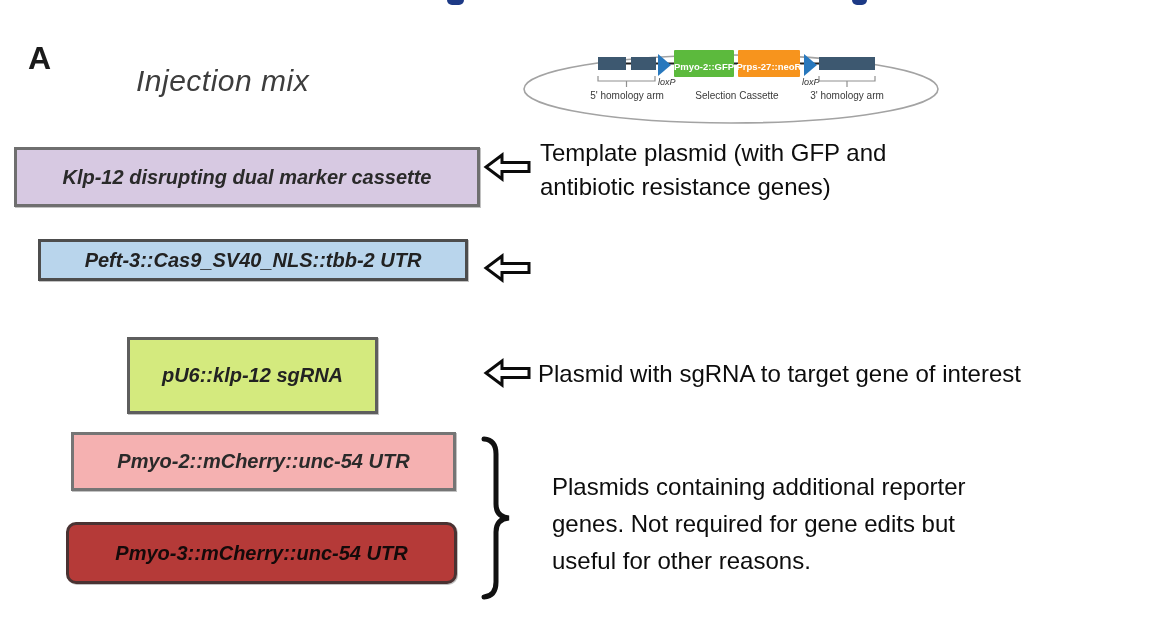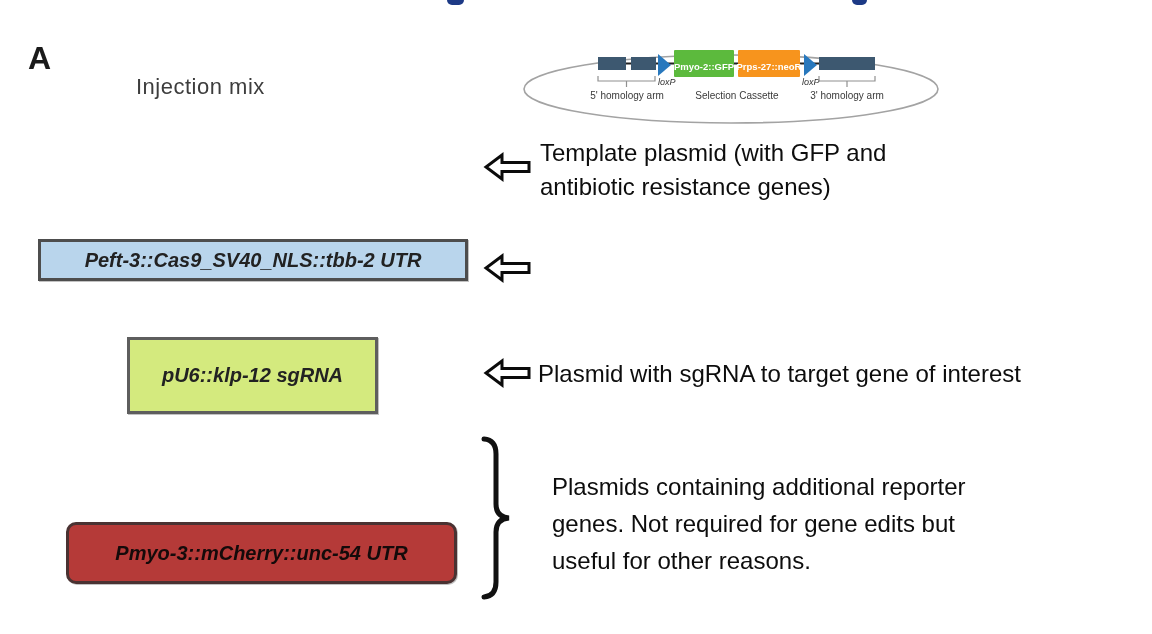--- a/index.html
+++ b/index.html
@@ -8,22 +8,22 @@
     width:1152px;height:634px;
     background:#ffffff;
     overflow:hidden;
     font-family:"Liberation Sans", sans-serif;
   }
   .panel-label{
     position:absolute;left:28px;top:40px;
     font-size:32px;font-weight:bold;color:#1a1a1a;
   }
   .heading{
-    position:absolute;left:136px;top:74px;
-    font-size:22px;color:#3d3d3d;letter-spacing:0.5px;
+    position:absolute;left:136px;top:64px;
+    font-size:30px;color:#3d3d3d;letter-spacing:0.5px;font-style:italic;
   }
   .crop-mark{
     position:absolute;top:0;height:5px;border-radius:0 0 7px 7px;
   }
   .mix-box{
     position:absolute;box-sizing:border-box;
     border:3px solid #666;
     display:flex;align-items:center;justify-content:center;
     font-style:italic;font-weight:bold;font-size:20px;
     box-shadow:1px 1px 0 rgba(120,120,120,.45);
@@ -74,29 +74,35 @@
     <rect x="314" y="22" width="56" height="13" fill="#3d5870"></rect>
 
     <path d="M93 41 L93 46 L150 46 L150 41 M121.5 46 L121.5 52" fill="none" stroke="#909090" stroke-width="1.2"></path>
     <path d="M314 41 L314 46 L370 46 L370 41 M342 46 L342 52" fill="none" stroke="#909090" stroke-width="1.2"></path>
 
     <text x="122" y="64" text-anchor="middle" class="map-small-label">5' homology arm</text>
     <text x="232" y="64" text-anchor="middle" class="map-small-label">Selection Cassette</text>
     <text x="342" y="64" text-anchor="middle" class="map-small-label">3' homology arm</text>
   </svg>
 
+  <div class="mix-box" style="left: 14px; top: 147px; width: 466px; height: 60px; background: rgb(215, 201, 226); border-color: rgb(111, 111, 111); color: rgb(42, 42, 42);">
+    <span>Klp-12 disrupting dual marker cassette</span>
+  </div>
 
   <div class="mix-box" style="left: 38px; top: 239px; width: 430px; height: 42px; background: rgb(185, 213, 236); border-color: rgb(77, 77, 77); color: rgb(34, 34, 34);">
     <span>Peft-3::Cas9_SV40_NLS::tbb-2 UTR</span>
   </div>
 
   <div class="mix-box" style="left: 127px; top: 337px; width: 251px; height: 77px; background: rgb(212, 234, 126); border-color: rgb(94, 94, 94); color: rgb(34, 34, 34);">
     <span>pU6::klp-12 sgRNA</span>
   </div>
 
+  <div class="mix-box" style="left: 71px; top: 432px; width: 385px; height: 59px; background: rgb(245, 177, 177); border-color: rgb(117, 117, 117); color: rgb(42, 42, 42);">
+    <span>Pmyo-2::mCherry::unc-54 UTR</span>
+  </div>
 
   <div class="mix-box" style="left: 66px; top: 522px; width: 391px; height: 62px; background: rgb(181, 58, 56); border-color: rgb(74, 50, 50); color: rgb(20, 10, 10); border-radius: 10px;">
     <span>Pmyo-3::mCherry::unc-54 UTR</span>
   </div>
 
   <svg class="arrow-icon" style="left:483px;top:152px;" viewBox="0 0 48 30">
     <path d="M46 10.5 L19 10.5 L19 3 L3 15 L19 27 L19 19.5 L46 19.5 Z" fill="#ffffff" stroke="#0b0b0b" stroke-width="3" stroke-linejoin="miter"></path>
   </svg>
   <svg class="arrow-icon" style="left:483px;top:253px;" viewBox="0 0 48 30">
     <path d="M46 10.5 L19 10.5 L19 3 L3 15 L19 27 L19 19.5 L46 19.5 Z" fill="#ffffff" stroke="#0b0b0b" stroke-width="3" stroke-linejoin="miter"></path>

